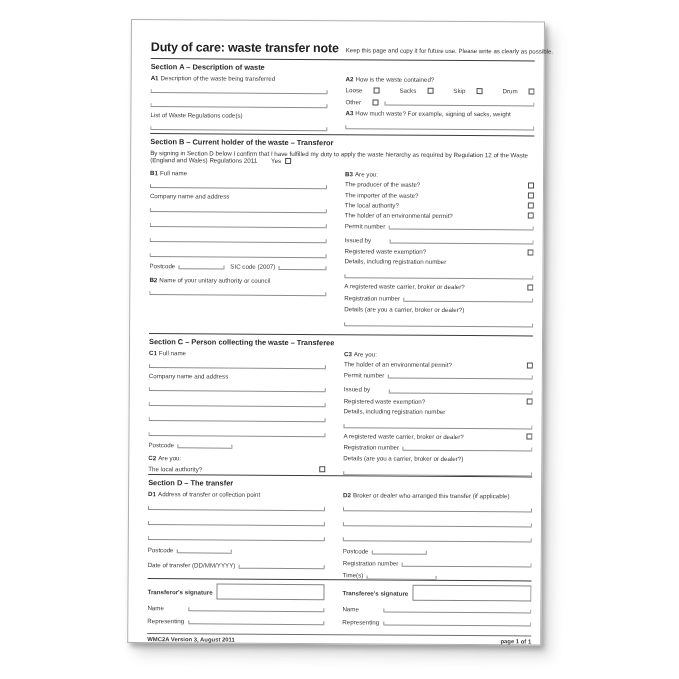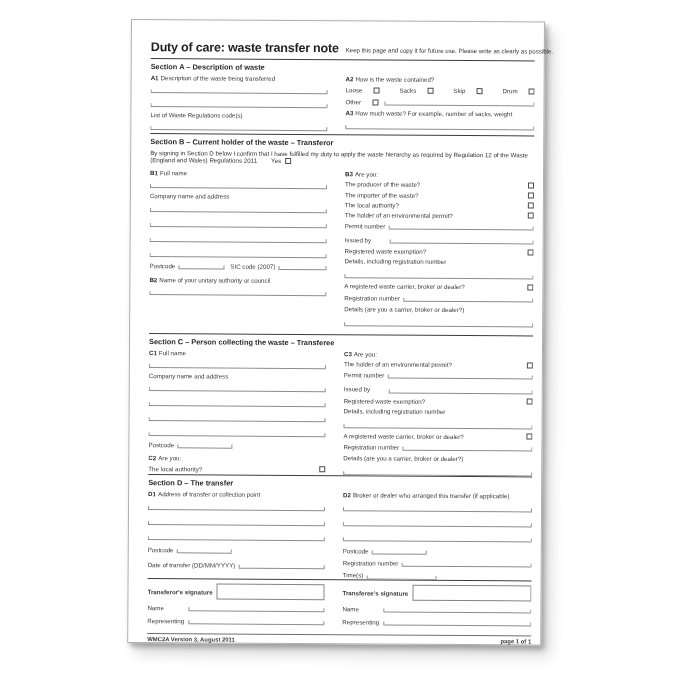--- a/index.html
+++ b/index.html
@@ -94,21 +94,21 @@
             <span class="pair">
                 <span>Drum</span>
                 <span class="cb"></span>
               </span>
           </div>
           <div class="row mt5" style="align-items:center;">
             <span class="lab">Other</span>
             <span class="cb" style="margin:0 3px 0 9px"></span>
             <span class="line fill" style="align-self:flex-end"></span>
           </div>
-          <div class="lab mt4"><b class="num">A3</b><span>How much waste? For example, number of sacks, weight</span></div>
+          <div class="lab mt4"><b class="num">A3</b><span>How much waste? For example, signing of sacks, weight</span></div>
           <div class="row mt6">
               <span class="line fill"></span>
             </div>
         </div>
       </div>
     </div>
 
     <div class="sec" id="secB">
       <div class="sec-h">Section B – Current holder of the waste – Transferor</div>
       <div class="decl"><span>By signing in Section D below I confirm that I have fulfilled my duty to apply the waste hierarchy as required by Regulation 12 of the Waste (England and Wales) Regulations 2011</span><span class="yes-inline"><span>Yes</span><span class="cb"></span></span></div>

